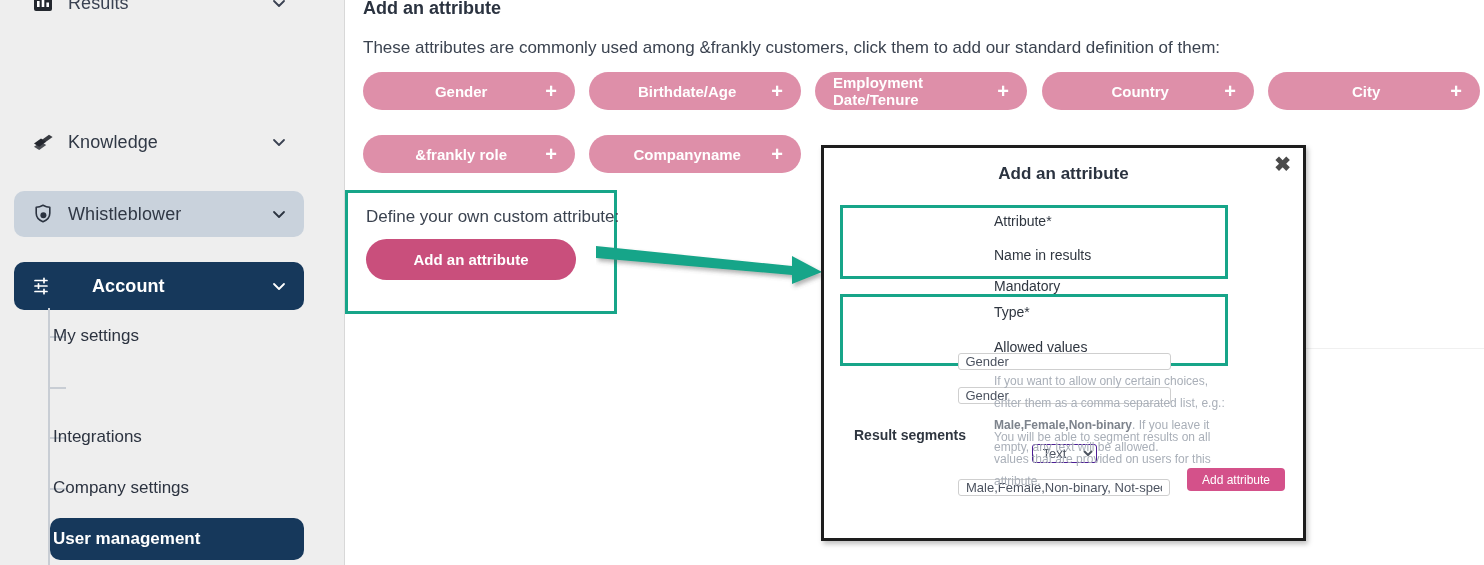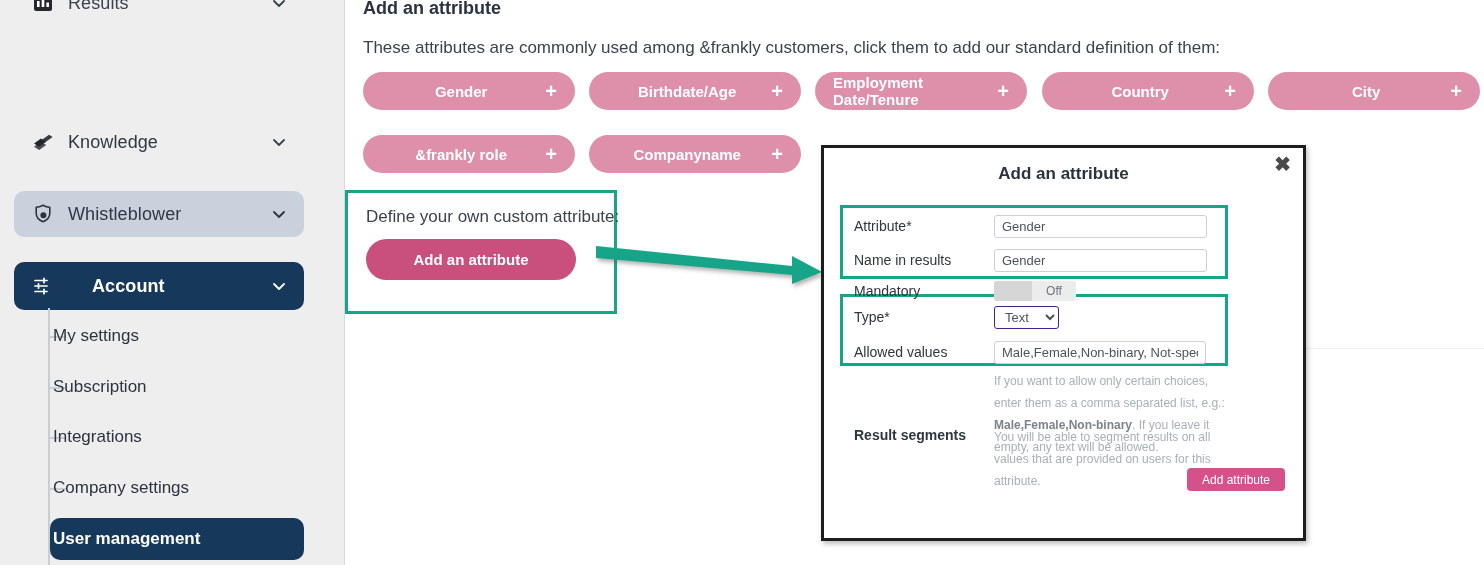--- a/index.html
+++ b/index.html
@@ -123,21 +123,21 @@
   }
   #modal-title {
     position: absolute; left: 0; top: 16px; width: 100%;
     text-align: center; font-size: 17px; color: #2b3340; font-weight: bold;
   }
 
   .hl-box { position: absolute; border: 3px solid #17a589; }
   #hl-top { left: 16px; top: 57px; width: 388px; height: 74px; }
   #hl-bottom { left: 16px; top: 146px; width: 388px; height: 72px; }
 
-  .frow { position: absolute; left: 30px; width: 420px; height: 26px; display: flex; align-items: center; }
+  .frow { position: absolute; left: 30px; width: 420px; height: 26px; display: flex; align-items: center; flex-direction: column; }
   .frow .flabel { width: 140px; flex: 0 0 140px; font-size: 14px; color: #2f3640; }
   .ftext {
     width: 213px; height: 23px; border: 1px solid #cfcfcf; border-radius: 3px;
     background: #fff; padding: 0 7px; font-size: 13px; color: #4c5360;
     font-family: "Liberation Sans", sans-serif; outline: none;
   }
   .ftext.wide { width: 212px; }
   .fselect {
     width: 65px; height: 23px; border: 1px solid #4c1d95; border-radius: 3px;
     background: #fff; padding: 0 4px 0 6px; font-size: 13px; color: #4c5360;
@@ -246,23 +246,20 @@
 
     <div class="tree-v"></div>
     <div class="tree-h" style="top:336px"></div>
     <div class="tree-h" style="top:387px"></div>
     <div class="tree-h" style="top:437px"></div>
     <div class="tree-h" style="top:488px"></div>
     <div class="tree-h" style="top:539px"></div>
 
     <div class="sub-row" style="top:315px">
       <span class="sub-lbl">My settings</span>
-    </div>
-    <div class="sub-row" style="top:366px">
-      <span class="sub-lbl">Subscription</span>
     </div>
     <div class="sub-row" style="top:416px">
       <span class="sub-lbl">Integrations</span>
     </div>
     <div class="sub-row" style="top:467px">
       <span class="sub-lbl">Company settings</span>
     </div>
     <div class="sub-row active" style="top:518px">
       <span class="sub-lbl">User management</span>
     </div>

